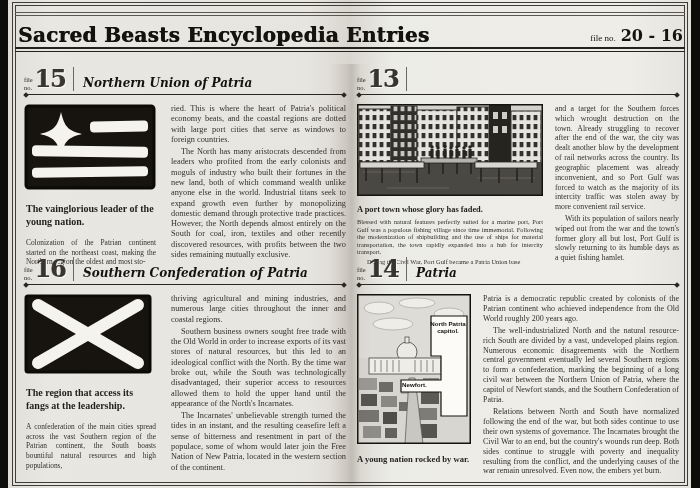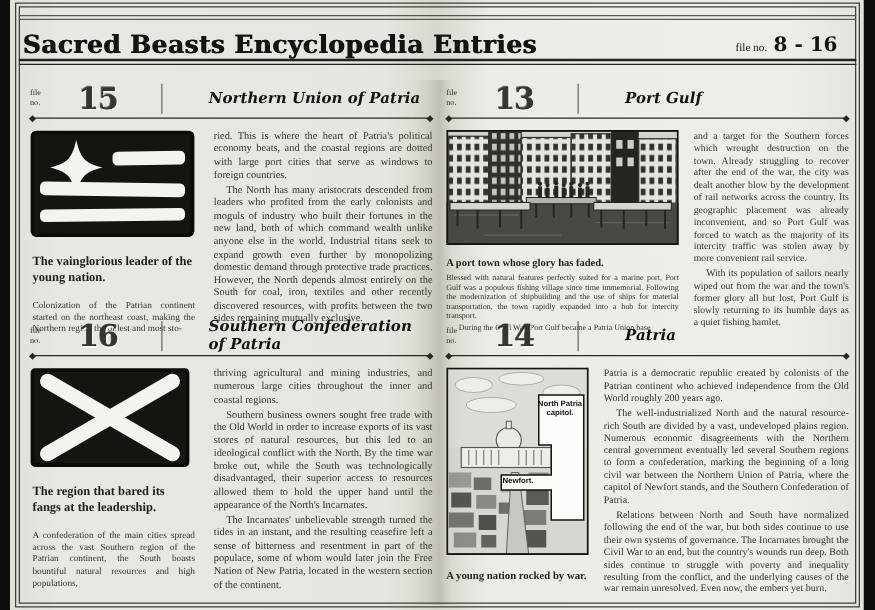--- a/index.html
+++ b/index.html
@@ -9,41 +9,41 @@
     font-family:"Liberation Serif",serif;color:#2a2824;}
   .edge{position:absolute;top:0;bottom:0;background:#0d0d0b;z-index:9;}
   .edge-l{left:0;width:8px;}
   .edge-r{right:0;width:9px;}
   .frame{position:absolute;left:12px;right:12px;top:2px;bottom:2px;border:1px solid #403d38;}
   .frame-inner{position:absolute;inset:2px;border:1px solid #403d38;}
 
   
   .masthead{position:absolute;top:0;left:0;right:0;height:62px;padding:0 15px;}
   .rule-a{margin-top:12px;height:4px;border-top:1px solid #5a5750;border-bottom:1px solid #5a5750;}
-  .mast-row{display:flex;align-items:flex-end;justify-content:space-between;height:31px;padding:0 15px 2px 3px;}
+  .mast-row{display:flex;align-items:flex-end;justify-content:space-between;height:31px;padding:0 2px 2px 3px;}
   .mast-title{font-family:"DejaVu Serif",serif;font-weight:700;font-size:20px;line-height:1;
     color:#14130f;letter-spacing:.3px;text-shadow:.6px 0 0 #14130f;margin:0;}
   .mast-file{display:flex;align-items:baseline;gap:5px;color:#14130f;}
   .mast-file .lbl{font-size:9px;}
   .mast-file .rng{font-family:"DejaVu Serif",serif;font-size:16px;font-weight:700;}
   .rule-b{height:5px;border-top:2px solid #24221e;border-bottom:1px solid #24221e;}
 
   
   .pages{position:absolute;top:64px;bottom:4px;left:14px;right:14px;}
   .pages::before{content:"";position:absolute;top:0;bottom:0;left:calc(50% - 20px);width:42px;z-index:5;pointer-events:none;
     background:linear-gradient(90deg,rgba(70,64,52,0) 0%,rgba(70,64,52,.10) 40%,rgba(70,64,52,.17) 52%,rgba(70,64,52,.03) 72%,rgba(70,64,52,0) 100%);}
   .page{position:absolute;top:0;bottom:0;}
   .page-l{left:10px;width:322px;}
   .page-r{right:7px;width:322px;}
   .entry{position:absolute;left:0;right:0;}
   .entry-top{top:2px;}
   .entry-bot{top:192px;}
 
   
-  .ehead{display:flex;align-items:center;height:25px;gap:28px;}
+  .ehead{display:flex;align-items:flex-end;height:25px;}
   .fileno{display:flex;flex-direction:column;justify-content:center;font-size:6.5px;line-height:1.15;color:#2a2824;margin-right:2px;}
   .enum{font-family:"DejaVu Serif",serif;font-size:24px;font-weight:700;line-height:1;letter-spacing:-1px;color:#38352f;
     text-shadow:1px 1px 0 rgba(250,249,244,.9),-.5px -.5px 0 rgba(20,19,15,.55);}
   .vbar{width:1px;align-self:stretch;margin:1px 9px 0 7px;background:#6b6860;}
   .etitle{font-family:"DejaVu Serif",serif;font-style:italic;font-weight:700;font-size:12px;color:#14130f;margin:0;padding-bottom:1px;}
   .erule{position:relative;height:8px;}
   .erule .line{position:absolute;left:2px;right:2px;top:3px;border-top:1px solid #2a2722;}
   .dmd{position:absolute;top:1.5px;width:4px;height:4px;background:#2a2722;transform:rotate(45deg);}
   .dmd-l{left:0;}.dmd-r{right:0;}
 
@@ -86,21 +86,21 @@
   <div class="frame">
       <div class="frame-inner"></div>
     </div>
 
   <header class="masthead">
     <div class="rule-a"></div>
     <div class="mast-row">
       <h1 class="mast-title">Sacred Beasts Encyclopedia Entries</h1>
       <div class="mast-file">
         <span class="lbl">file no.</span>
-        <span class="rng">8 - 16</span>
+        <span class="rng">20 - 16</span>
       </div>
     </div>
     <div class="rule-b"></div>
   </header>
 
   <div class="pages">
 
     <div class="page page-l">
 
       <section class="entry entry-top">
@@ -158,21 +158,21 @@
           <div class="lcol-flag">
             <figure>
               <svg width="128" height="80" viewBox="0 0 128 80">
                 <rect x="2" y="2" width="124" height="76" rx="2" fill="#17140f" stroke="#0c0a07" stroke-width="3"></rect>
                 <g stroke="#f5f3ed" stroke-width="12" stroke-linecap="round">
                   <line x1="14" y1="11" x2="114" y2="69"></line>
                   <line x1="114" y1="11" x2="14" y2="69"></line>
                 </g>
               </svg>
             </figure>
-            <p class="cap">The region that bared its fangs at the leadership.</p>
+            <p class="cap">The region that access its fangs at the leadership.</p>
             <p class="txt">A confederation of the main cities spread across the vast Southern region of the Patrian continent, the South boasts bountiful natural resources and high populations,</p>
           </div>
           <div class="rcol-std">
             <p class="txt">thriving agricultural and mining industries, and numerous large cities throughout the inner and coastal regions.</p>
             <p class="txt gap">Southern business owners sought free trade with the Old World in order to increase exports of its vast stores of natural resources, but this led to an ideological conflict with the North. By the time war broke out, while the South was technologically disadvantaged, their superior access to resources allowed them to hold the upper hand until the appearance of the North's Incarnates.</p>
             <p class="txt gap">The Incarnates' unbelievable strength turned the tides in an instant, and the resulting ceasefire left a sense of bitterness and resentment in part of the populace, some of whom would later join the Free Nation of New Patria, located in the western section of the continent.</p>
           </div>
         </div>
       </section>
     </div>
@@ -180,21 +180,20 @@
     <div class="page page-r">
 
       <section class="entry entry-top">
         <div class="ehead">
           <div class="fileno">
             <span>file</span>
             <span>no.</span>
           </div>
           <div class="enum">13</div>
           <div class="vbar"></div>
-          <h2 class="etitle">Port Gulf</h2>
         </div>
         <div class="erule">
           <span class="line"></span>
           <span class="dmd dmd-l"></span>
           <span class="dmd dmd-r"></span>
         </div>
         <div class="ebody">
           <div class="lcol-port">
             <figure>
               <svg width="186" height="92" viewBox="0 0 186 92">

